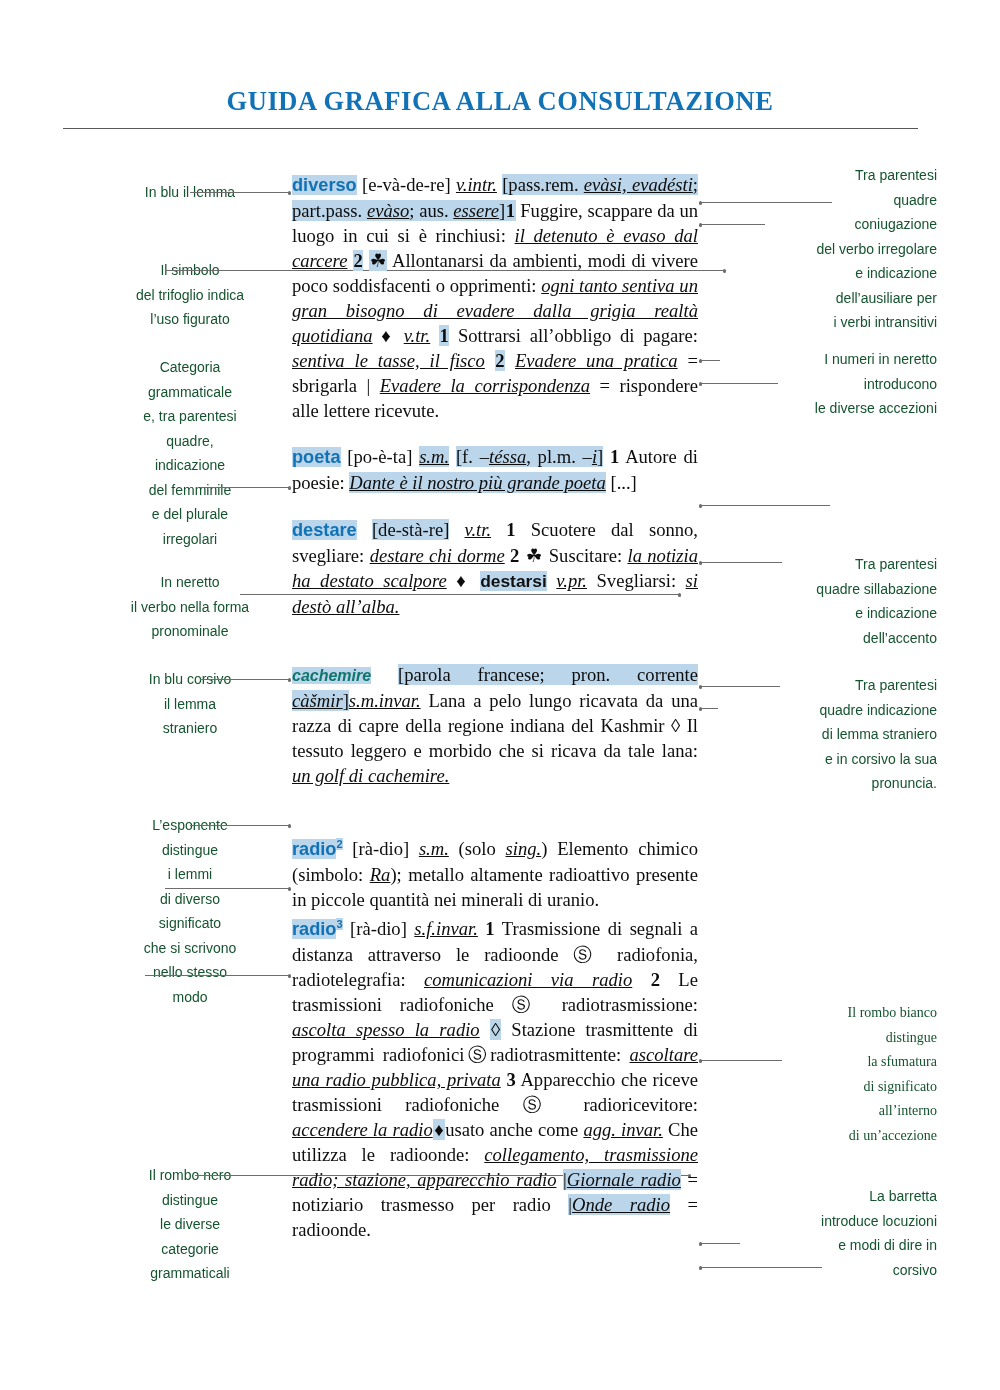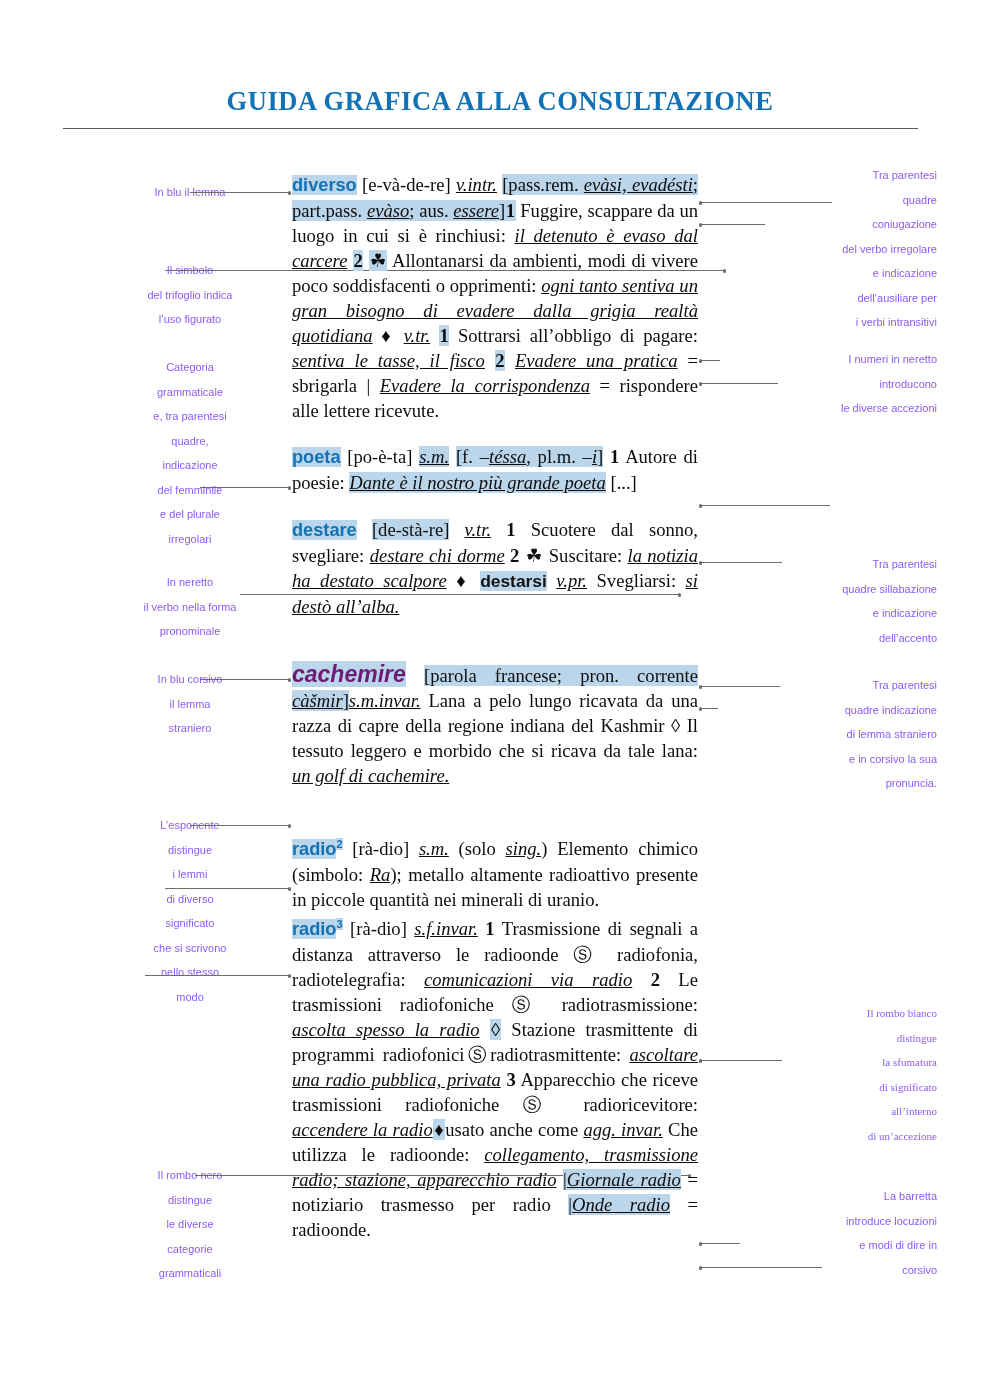--- a/index.html
+++ b/index.html
@@ -24,23 +24,23 @@
   }
   .title-rule{
     position:absolute;top:128px;left:63px;width:855px;height:0;
     border-top:1.6px solid #585858;
   }
 
   
   .ann{
     position:absolute;
     font-family:"Liberation Sans", sans-serif;
-    font-size:11px;
+    font-size:14px;
     line-height:24.5px;
-    color:#8b5cf6;
+    color:#14532d;
     white-space:pre-line;
   }
   .ann.left{left:80px;width:220px;text-align:center;}
   .ann.right{right:63px;width:230px;text-align:right;}
 
   
   .leader{position:absolute;height:0;border-top:1.1px solid #6d6d6d;}
   .leader::after{
     content:"";position:absolute;top:-1.6px;width:3.4px;height:3.4px;
     background:#6d6d6d;border-radius:50%;
@@ -63,22 +63,22 @@
   .lemma{
     font-family:"Liberation Sans", sans-serif;
     font-weight:bold;
     font-size:18.2px;
     color:#1272b6;
     background:#bbd6ea;
   }
   .lemma-it{
     font-family:"Liberation Sans", sans-serif;
     font-weight:bold;font-style:italic;
-    font-size:23px;
-    color:#701a75;
+    font-size:16px;
+    color:#0f766e;
     background:#bbd6ea;
     text-decoration:none;
   }
   .lemma-blk{
     font-family:"Liberation Sans", sans-serif;
     font-weight:bold;
     font-size:17.4px;
     color:#111;
     background:#bbd6ea;
   }

